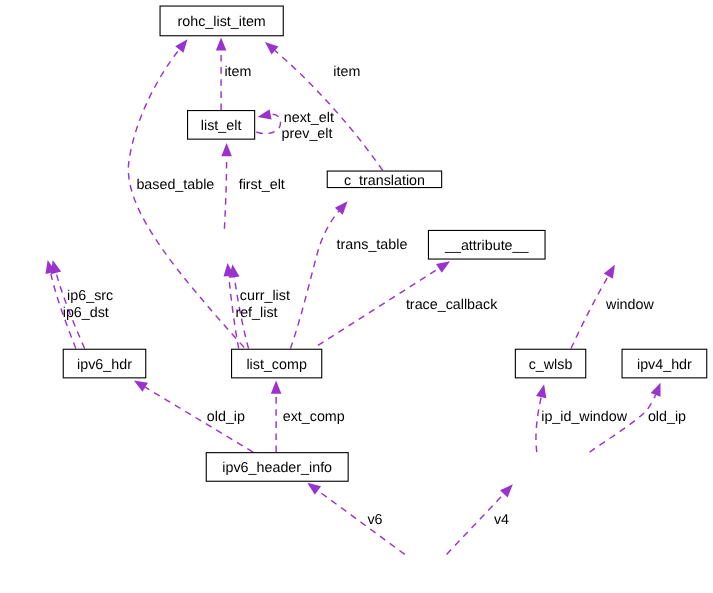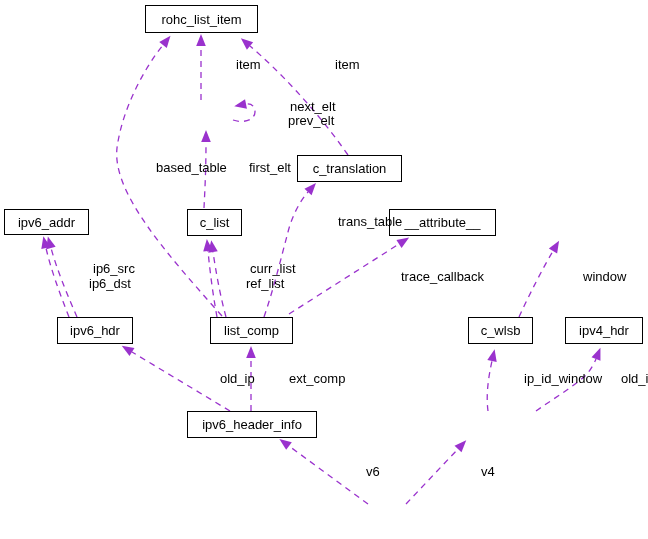--- a/index.html
+++ b/index.html
@@ -20,21 +20,21 @@
     background:var(--color-node_fill,#fff);
     display:flex; align-items:center; justify-content:center;
     font-size:13px; white-space:nowrap; cursor:pointer;
   }
   .node.highlight {
     background:var(--color-highlight_fill,#bfbfbf);
     border-width:2px; cursor:default;
   }
   .elabel {
     position:absolute; font-size:13px; line-height:14px;
-    white-space:nowrap; color:var(--color-text,#000);margin-left:32px;
+    white-space:nowrap; color:var(--color-text,#000);
   }
 </style>
 </head>
 <body>
 
 <div id="stage">
 
   <svg id="edges" width="648" height="539" viewBox="0 0 648 539">
     <defs>
       <marker id="arrow" markerUnits="userSpaceOnUse" markerWidth="14" markerHeight="12" viewBox="0 0 14 12" refX="1" refY="6" orient="auto">
@@ -55,23 +55,22 @@
     <path d="M536,411 C553,399 573,387 586,375 C590,371 594,364 596,359" marker-end="url(#arrow)"></path>
     <path d="M230,411 L132,352" marker-end="url(#arrow)"></path>
     <path d="M251,411 L251,358" marker-end="url(#arrow)"></path>
     <path d="M69,317 C60,294 51,270 46,248" marker-end="url(#arrow)"></path>
     <path d="M77,317 C67,294 57,270 51,248" marker-end="url(#arrow)"></path>
     <path d="M368,504 L289,446" marker-end="url(#arrow)"></path>
     <path d="M406,504 L458,449" marker-end="url(#arrow)"></path>
   </svg>
 
   <div class="node" style="left:145px; top:5px;   width:113px; height:28px">rohc_list_item</div>
-  <div class="node" style="left:297px; top:155px; width:105px; height:27px">c_translation</div>
-  <div class="node" style="left:4px;   top:209px; width:85px;  height:26px">ipv6_addr</div>
-  <div class="node" style="left:187px; top:209px; width:55px;  height:27px">c_list</div>
+  <div class="node" style="left:170px; top:100px; width:62px;  height:27px">list_elt</div>
+  <div class="node" style="left:297px; top:155px; width:105px; height:16px">c_translation</div>
   <div class="node" style="left:389px; top:209px; width:107px; height:27px">__attribute__</div>
   <div class="node" style="left:57px;  top:317px; width:76px;  height:27px">ipv6_hdr</div>
   <div class="node" style="left:468px; top:317px; width:65px;  height:27px">c_wlsb</div>
   <div class="node" style="left:210px; top:317px; width:83px;  height:27px">list_comp</div>
   <div class="node" style="left:565px; top:317px; width:78px;  height:27px">ipv4_hdr</div>
   <div class="node" style="left:187px; top:411px; width:130px; height:27px">ipv6_header_info</div>
 
   <div class="elabel" style="left:204px; top:58px">item</div>
   <div class="elabel" style="left:303px; top:58px">item</div>
   <div class="elabel" style="left:258px; top:100px">next_elt</div>

